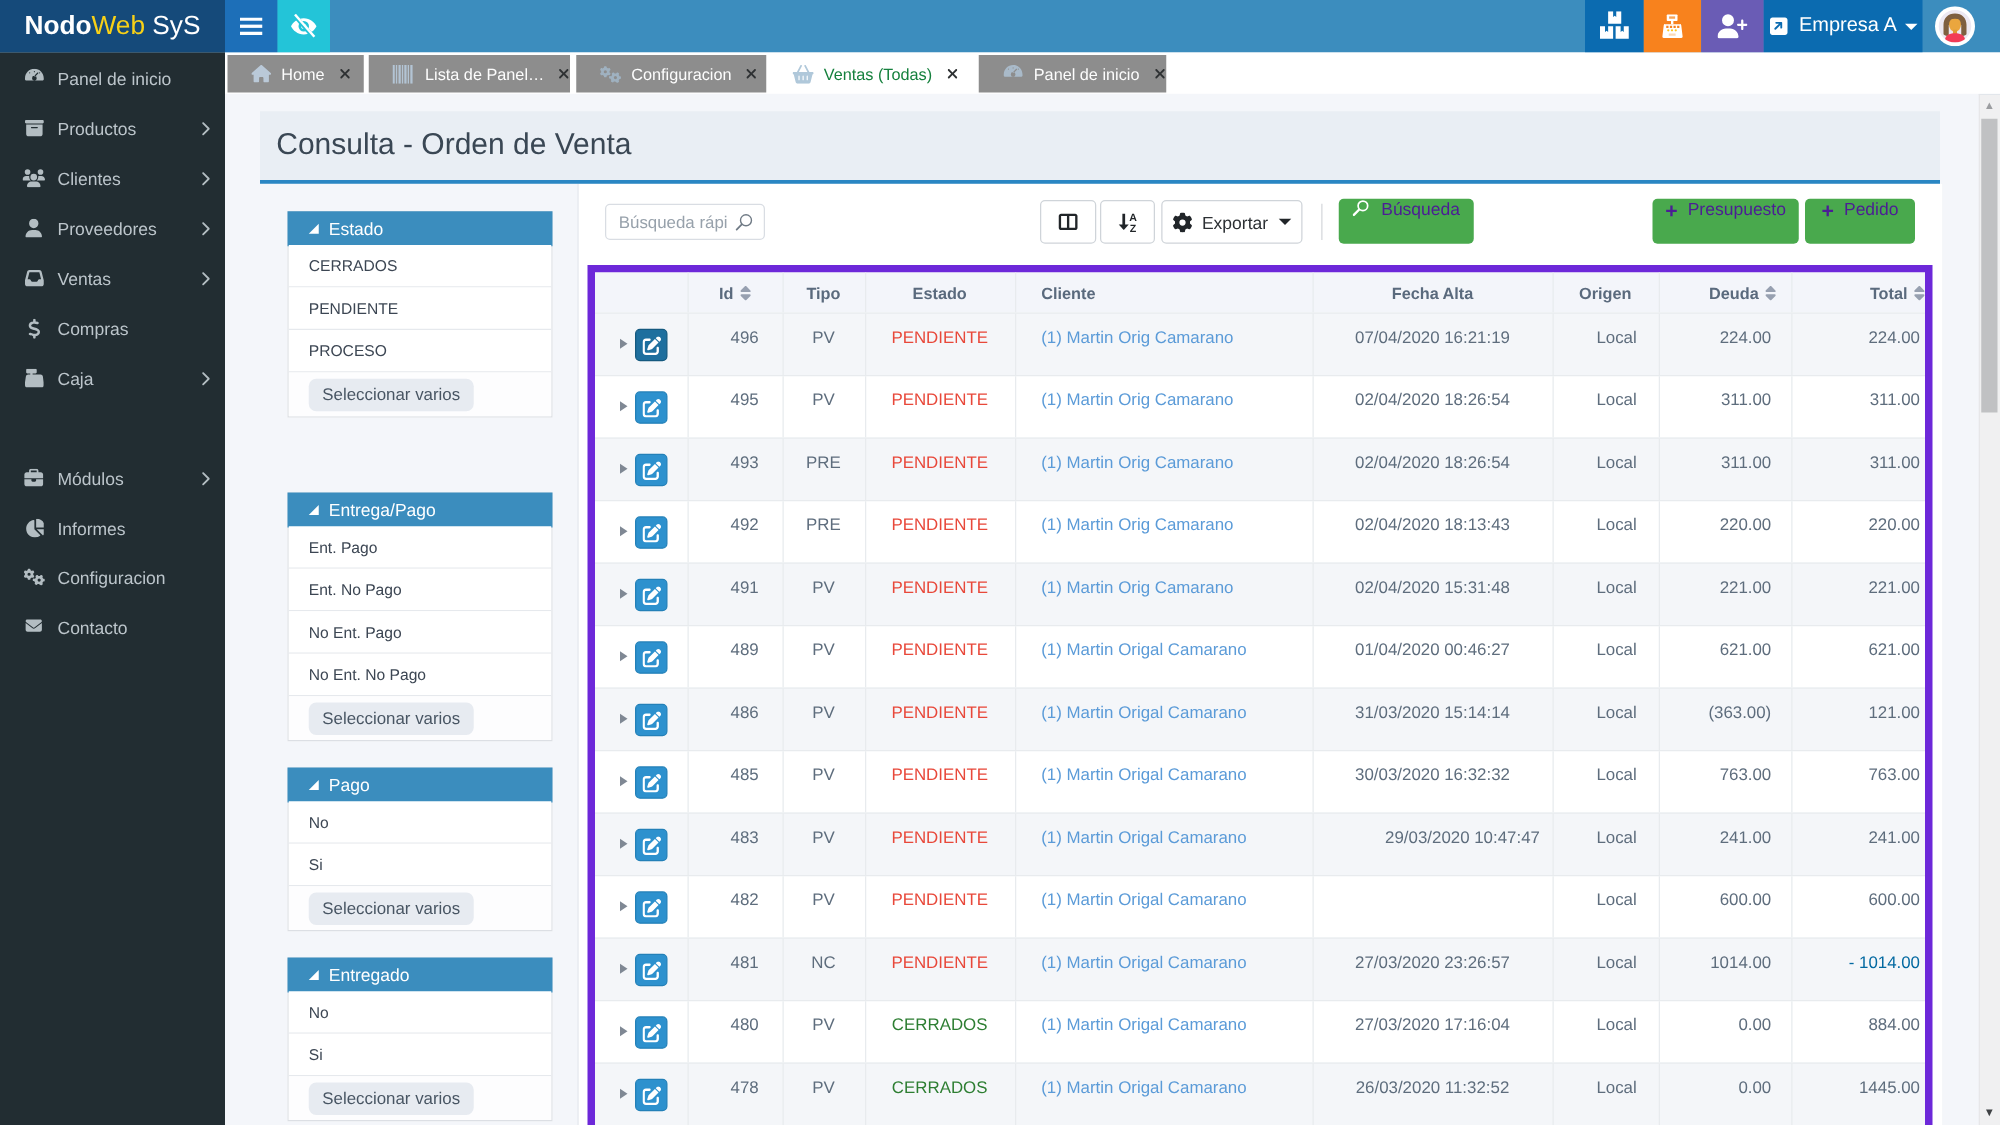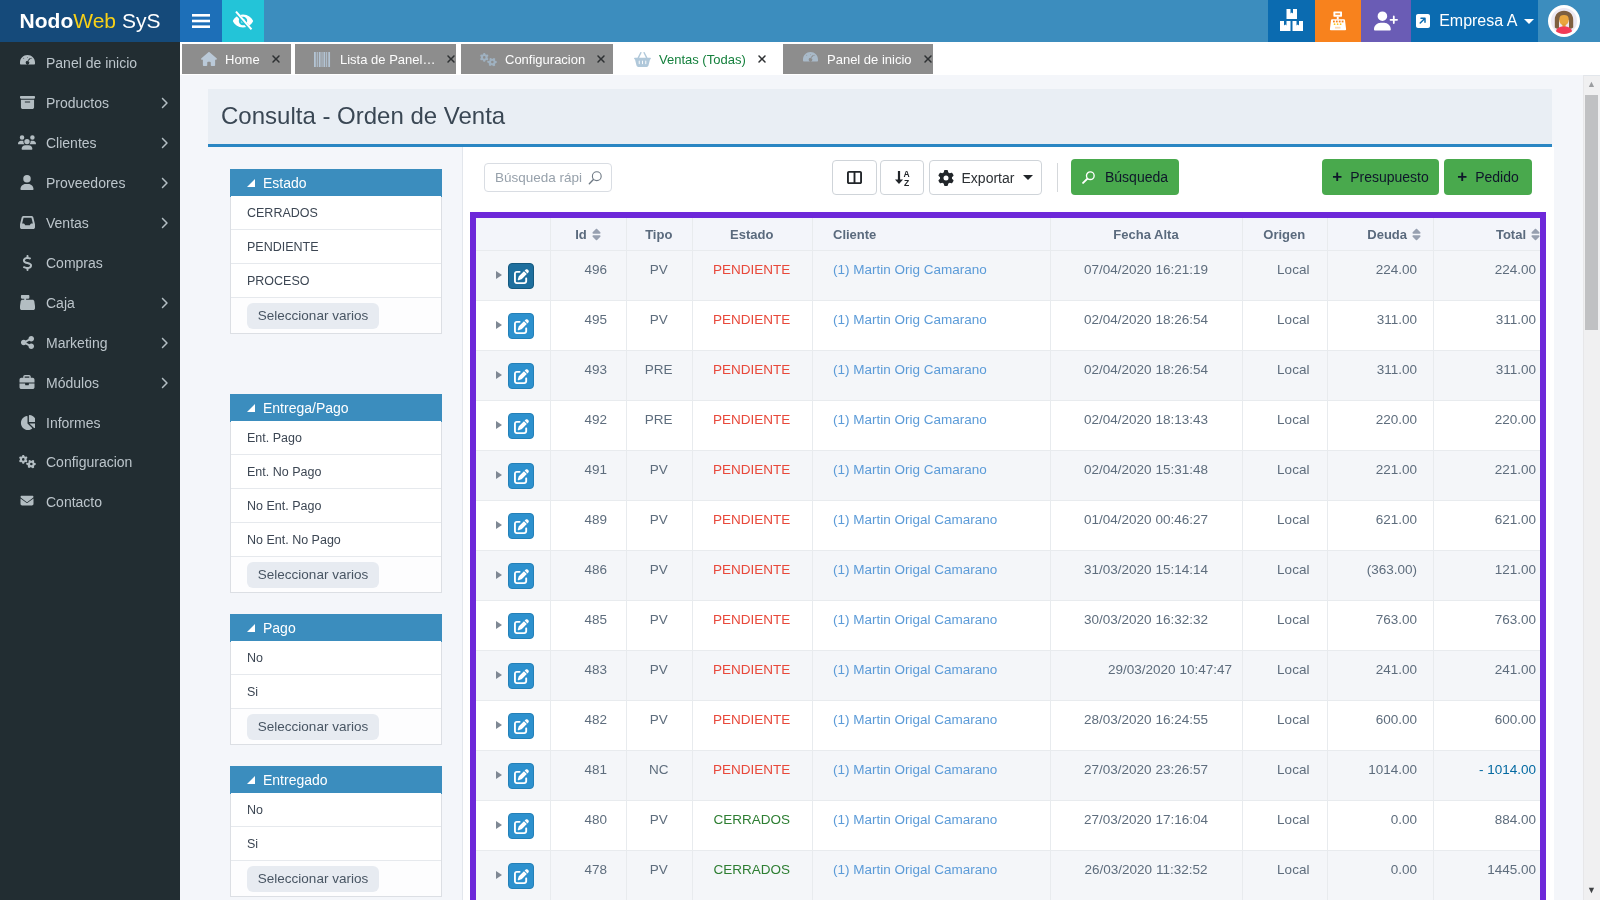--- a/index.html
+++ b/index.html
@@ -43,21 +43,21 @@
 .fpanel { position:absolute; left:230px; width:212px; border:1px solid #dcdfe4; background:#fff; }
 .fhead { height:28px; background:#3b8dbe; color:#fff; font-size:14px; display:flex; align-items:center; padding-left:17px; margin:-1px; }
 .fhead .tri { width:0; height:0; border-left:8px solid transparent; border-bottom:8px solid #fff; margin-right:8px; }
 .frow { height:34px; border-bottom:1px solid #e6e9ed; font-size:12.5px; color:#3c4653; display:flex; align-items:center; padding-left:16px; background:#fff; }
 .fbtnrow { height:35px; display:flex; align-items:center; justify-content:flex-start; padding-left:16px; background:#fdfdfe; }
 .fbtn { width:132px; height:26px; background:#e7ebf1; border-radius:6px; font-size:13.5px; color:#485563; display:flex; align-items:center; justify-content:center; }
 
 
 .inp { position:absolute; left:484px; top:163px; width:128px; height:29px; border:1px solid #d9dde3; border-radius:4px; background:#fff; font-size:13.5px; color:#97a1ab; display:flex; align-items:center; padding-left:10px; }
 .tbtn { position:absolute; top:160px; height:35px; background:#fff; border:1px solid #cfd4d9; border-radius:4px; display:flex; align-items:center; justify-content:center; color:#2c3034; font-size:14px; }
-.gbtn { position:absolute; top:159px; height:36px; background:#49a94d; border-radius:4px; color:#0f172a; font-size:14px; display:flex; align-items:center; justify-content:center; }
+.gbtn { position:absolute; top:159px; height:36px; background:#49a94d; border-radius:4px; color:#4c1d95; font-size:14px; display:flex; align-items:flex-start; justify-content:center; }
 
 
 #tbl { position:absolute; left:470px; top:212px; width:1076px; border:6px solid #6d28d9; background:#fff; }
 .trh { position:relative; height:32px; background:#f3f5fa; }
 .tr { position:relative; height:50px; background:#fff; border-top:1px solid #e8ebee; }
 .tr.stripe { background:#f4f6f9; }
 .td { position:absolute; top:0; height:100%; display:flex; align-items:flex-start; padding-top:11px; line-height:16px; font-size:13.5px; color:#5e6d7d; }
 .td.c { justify-content:center; }
 .td.r { justify-content:flex-end; padding-right:16px; }
 .td.l { padding-left:21px; }
@@ -274,29 +274,20 @@
     </div>
 <div class="sitem" style="top:240.8px">
       <span class="sic"><svg width="15" height="15" viewBox="0 0 512 512">
           <path fill="#b3bdc2" d="M64 0C46.3 0 32 14.3 32 32l0 64c0 17.7 14.3 32 32 32l80 0 0 32-57 0c-31.6 0-58.5 23.1-63.3 54.4L1.1 364.1C.4 368.8 0 373.6 0 378.4L0 448c0 35.3 28.7 64 64 64l384 0c35.3 0 64-28.7 64-64l0-69.6c0-4.8-.4-9.6-1.1-14.4L488.2 214.4C483.5 183.1 456.5 160 425 160l-217 0 0-32 80 0c17.7 0 32-14.3 32-32l0-64c0-17.7-14.3-32-32-32L64 0zM112 272c-8.8 0-16 7.2-16 16s7.2 16 16 16l16 0c8.8 0 16-7.2 16-16s-7.2-16-16-16l-16 0zm80 16c0 8.8 7.2 16 16 16l16 0c8.8 0 16-7.2 16-16s-7.2-16-16-16l-16 0c-8.8 0-16 7.2-16 16zm112-16c-8.8 0-16 7.2-16 16s7.2 16 16 16l16 0c8.8 0 16-7.2 16-16s-7.2-16-16-16l-16 0zm80 16c0 8.8 7.2 16 16 16l16 0c8.8 0 16-7.2 16-16s-7.2-16-16-16l-16 0c-8.8 0-16 7.2-16 16zM112 352c-8.8 0-16 7.2-16 16s7.2 16 16 16l96 0c8.8 0 16-7.2 16-16s-7.2-16-16-16l-96 0z"></path>
         </svg></span>
       <span class="slb">Caja</span>
       <svg width="8" height="12" viewBox="0 0 320 512" style="position:absolute;right:12px;top:14px">
         <path fill="#b3bdc2" d="M310.6 233.4c12.5 12.5 12.5 32.8 0 45.3l-192 192c-12.5 12.5-32.8 12.5-45.3 0s-12.5-32.8 0-45.3L242.7 256 73.4 86.6c-12.5-12.5-12.5-32.8 0-45.3s32.8-12.5 45.3 0l192 192z"></path>
       </svg>
     </div>
-<div class="sitem" style="top:280.7px">
-      <span class="sic"><svg width="15" height="15" viewBox="0 0 448 512">
-          <path fill="#b3bdc2" d="M352 224c53 0 96-43 96-96s-43-96-96-96s-96 43-96 96c0 4 .2 8 .7 11.9l-94.1 47C145.4 170.2 121.9 160 96 160c-53 0-96 43-96 96s43 96 96 96c25.9 0 49.4-10.2 66.6-26.9l94.1 47c-.5 3.9-.7 7.8-.7 11.9c0 53 43 96 96 96s96-43 96-96s-43-96-96-96c-25.9 0-49.4 10.2-66.6 26.9l-94.1-47c.5-3.9 .7-7.8 .7-11.9s-.2-8-.7-11.9l94.1-47C302.6 213.8 326.1 224 352 224z"></path>
-        </svg></span>
-      <span class="slb">Marketing</span>
-      <svg width="8" height="12" viewBox="0 0 320 512" style="position:absolute;right:12px;top:14px">
-        <path fill="#b3bdc2" d="M310.6 233.4c12.5 12.5 12.5 32.8 0 45.3l-192 192c-12.5 12.5-32.8 12.5-45.3 0s-12.5-32.8 0-45.3L242.7 256 73.4 86.6c-12.5-12.5-12.5-32.8 0-45.3s32.8-12.5 45.3 0l192 192z"></path>
-      </svg>
-    </div>
 <div class="sitem" style="top:320.6px">
       <span class="sic"><svg width="16" height="15" viewBox="0 0 512 512">
           <path fill="#b3bdc2" d="M184 48l144 0c4.4 0 8 3.6 8 8l0 40L176 96l0-40c0-4.4 3.6-8 8-8zm-56 8l0 40L64 96C28.7 96 0 124.7 0 160l0 96 192 0 128 0 192 0 0-96c0-35.3-28.7-64-64-64l-64 0 0-40c0-30.9-25.1-56-56-56L184 0c-30.9 0-56 25.1-56 56zM512 288l-192 0 0 32c0 17.7-14.3 32-32 32l-64 0c-17.7 0-32-14.3-32-32l0-32L0 288 0 416c0 35.3 28.7 64 64 64l384 0c35.3 0 64-28.7 64-64l0-128z"></path>
         </svg></span>
       <span class="slb">Módulos</span>
       <svg width="8" height="12" viewBox="0 0 320 512" style="position:absolute;right:12px;top:14px">
         <path fill="#b3bdc2" d="M310.6 233.4c12.5 12.5 12.5 32.8 0 45.3l-192 192c-12.5 12.5-32.8 12.5-45.3 0s-12.5-32.8 0-45.3L242.7 256 73.4 86.6c-12.5-12.5-12.5-32.8 0-45.3s32.8-12.5 45.3 0l192 192z"></path>
       </svg>
     </div>
 <div class="sitem" style="top:360.5px">
@@ -640,21 +631,20 @@
 <div class="exparr"></div>
       <div class="ebtn">
         <svg width="15" height="15" viewBox="0 0 512 512">
           <path fill="#fff" d="M471.6 21.7c-21.9-21.9-57.3-21.9-79.2 0L362.3 51.7l97.9 97.9 30.1-30.1c21.9-21.9 21.9-57.3 0-79.2L471.6 21.7zm-299.2 220c-6.1 6.1-10.8 13.6-13.5 21.9l-29.6 88.8c-2.9 8.6-.6 18.1 5.8 24.6s15.9 8.7 24.6 5.8l88.8-29.6c8.2-2.7 15.7-7.4 21.9-13.5L437.7 172.3 339.7 74.3 172.4 241.7zM96 64C43 64 0 107 0 160L0 416c0 53 43 96 96 96l256 0c53 0 96-43 96-96l0-96c0-17.7-14.3-32-32-32s-32 14.3-32 32l0 96c0 17.7-14.3 32-32 32L96 448c-17.7 0-32-14.3-32-32l0-256c0-17.7 14.3-32 32-32l96 0c17.7 0 32-14.3 32-32s-14.3-32-32-32L96 64z"></path>
         </svg>
       </div>
 <div class="td r" style="left:74px;width:76px;padding-right:19px">482</div>
 <div class="td c" style="left:150px;width:65.5px">PV</div>
 <div class="td c pend" style="left:215.5px;width:120.5px">PENDIENTE</div>
 <div class="td l cli" style="left:336px;width:238px">(1) Martin Origal Camarano</div>
-<div class="td c" style="left:574px;width:192px">28/03/2020 16:24:55</div>
 <div class="td c" style="left:766px;width:84.5px;padding-left:18px">Local</div>
 <div class="td r" style="left:850.5px;width:106.5px">600.00</div>
 <div class="td r" style="left:957px;width:119px">600.00</div>
 </div>
 <div class="tr stripe">
 <div class="vline" style="left:74px"></div>
 <div class="vline" style="left:150px"></div>
 <div class="vline" style="left:215.5px"></div>
 <div class="vline" style="left:336px"></div>
 <div class="vline" style="left:574px"></div>

